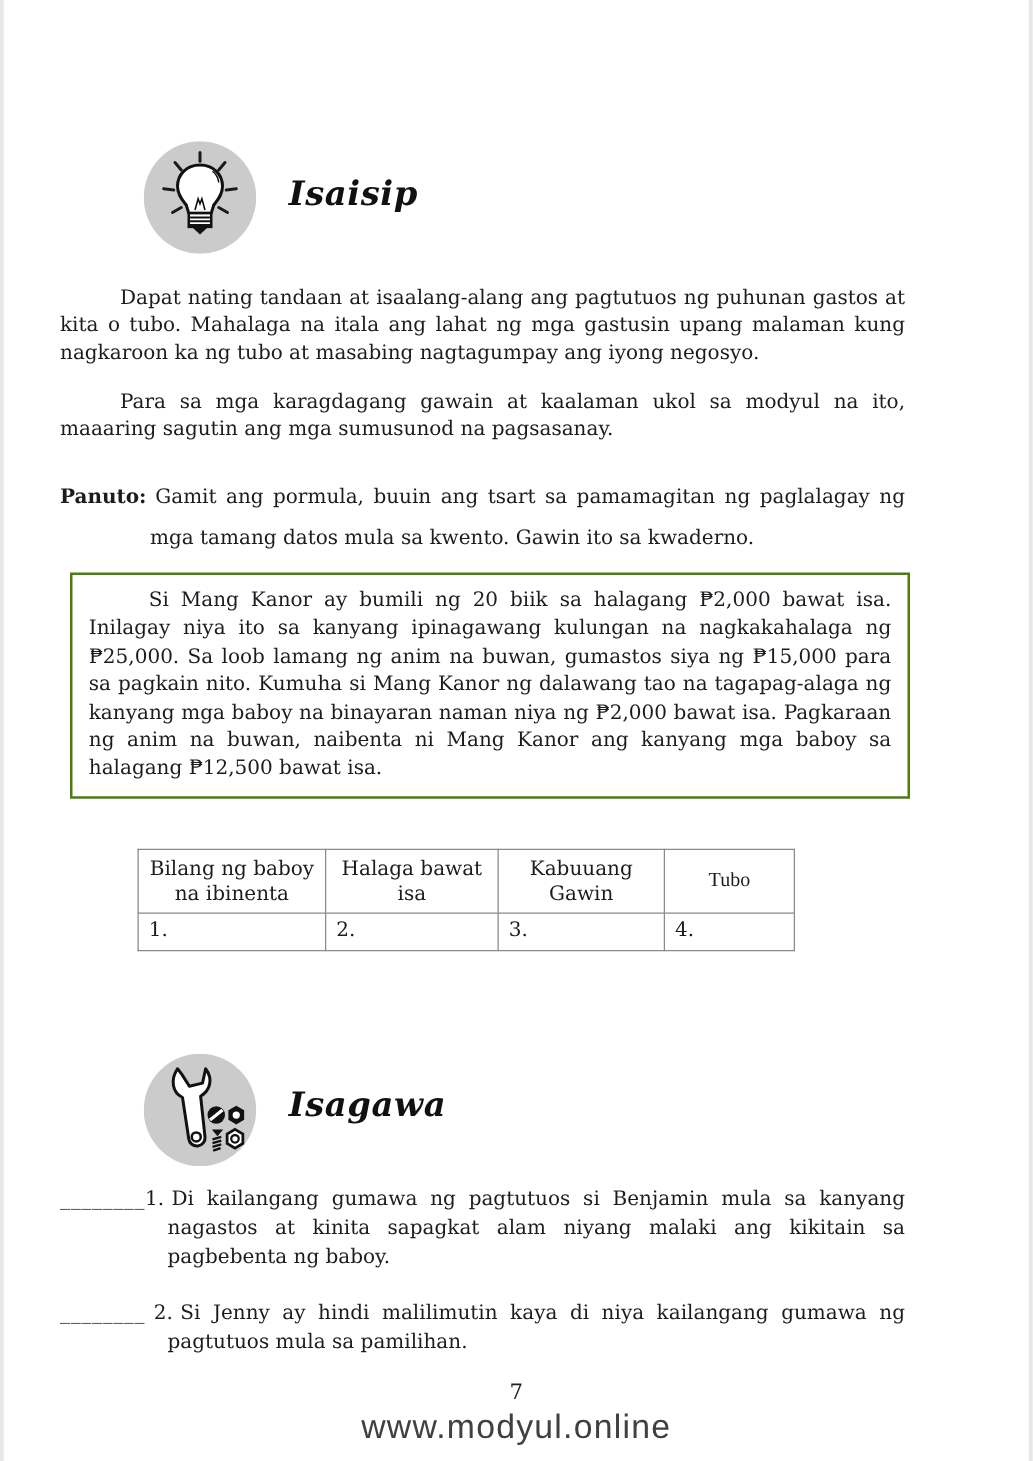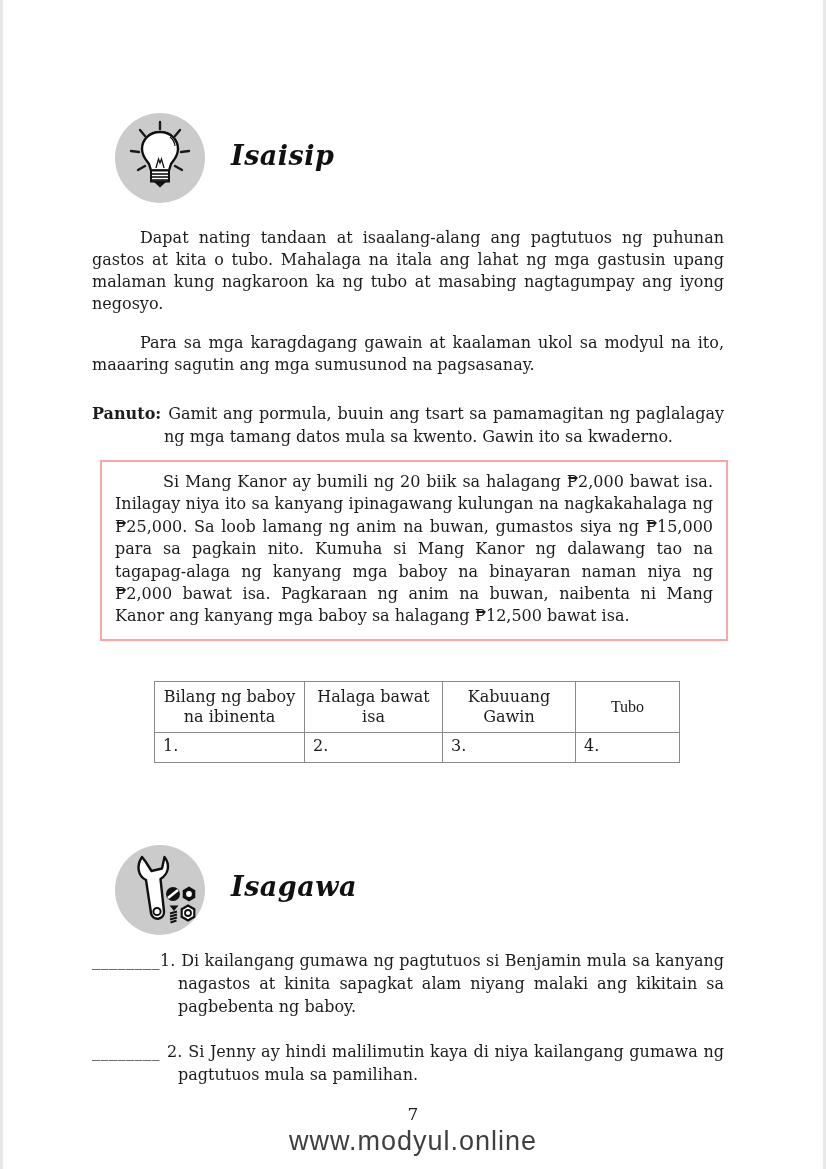--- a/index.html
+++ b/index.html
@@ -8,21 +8,21 @@
     position: relative;
     width: 820px;
     height: 1169px;
     margin: 0 auto;
     background: #ffffff;
     font-family: "DejaVu Serif", "DejaVu Sans", serif;
     font-size: 16px;
     color: #1c1c1c;
     overflow: hidden;
   }
-  .content { padding-left: 89px; padding-right: 99px; }
+  .content { padding-left: 45px; padding-right: 99px; }
 
   
   .section-header {
     display: flex;
     align-items: center;
     gap: 26px;
     margin-left: 112px;
     height: 90px;
   }
   .icon-circle { width: 90px; height: 90px; flex: 0 0 auto; }
@@ -43,35 +43,35 @@
     text-align: justify;
     line-height: 22px;
   }
   .par-indent { text-indent: 48px; }
   .p1 { margin-top: 24px; }
   .p2 { margin-top: 17px; }
 
   
   .panuto {
     text-align: justify;
-    line-height: 23px;
+    line-height: 33px;
     padding-left: 72px;
     text-indent: -72px;
   }
   .panuto .label { font-weight: 700; margin-right: 7px; }
   .panuto-1 { margin-top: 26px; }
   .panuto-2 { margin-top: 24px; }
   .bold { font-weight: 700; }
 
   
   .story-box {
     margin-top: 12px;
     margin-left: 8px;
     margin-right: -4px;
-    border: 2px solid #fca5a5;
+    border: 2px solid #4d7c0f;
     padding: 9px 13px 11px 13px;
   }
   .story-box p {
     text-align: justify;
     text-indent: 48px;
     line-height: 22.4px;
   }
 
   
   table.fill-table {

